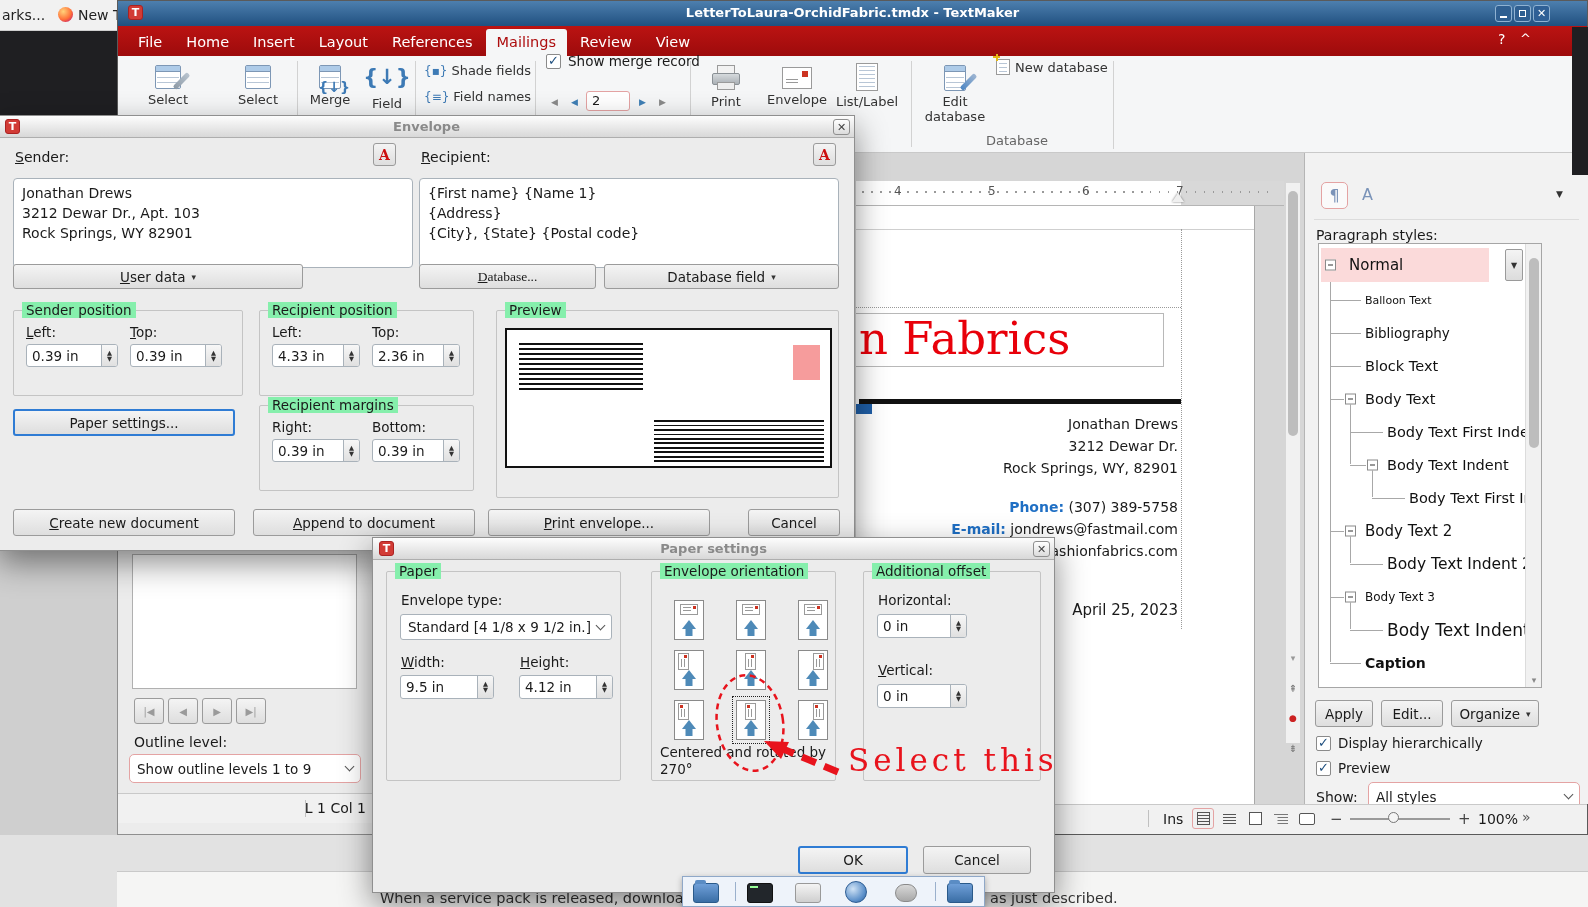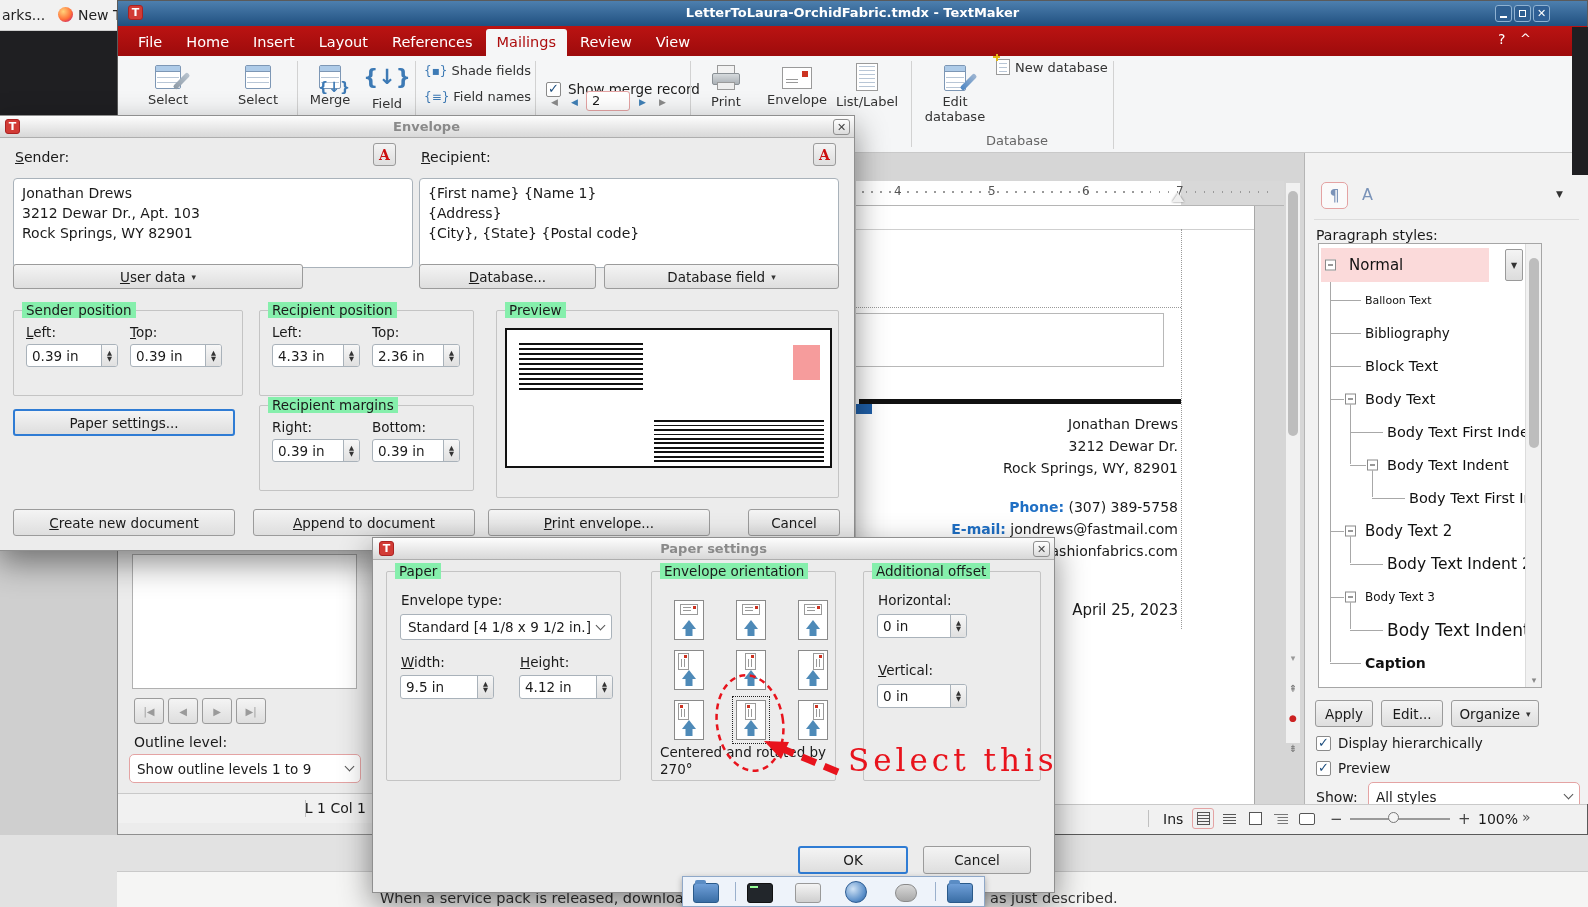--- a/index.html
+++ b/index.html
@@ -184,21 +184,21 @@
       </div>
     <div class="smallrow" style="left:306px;top:88px;">
         <span class="smicon">{≡}</span>
         <span>Field names</span>
       </div>
     <div class="smallrow" style="left:306px;top:113px;">
         <span class="smicon">{↓}</span>
         <span>Update fields</span>
       </div>
     <div class="vsep" style="left:417px;top:60px;height:86px;"></div>
-    <div class="chk" style="left:428px;top:80px;">
+    <div class="chk" style="left:428px;top:52px;">
         <span class="bx"></span>
         <span>Show merge record</span>
       </div>
     <div class="navb" style="left:428px;top:92px;">
         <span>◀</span>
       </div>
     <div class="navb blue" style="left:448px;top:92px;">
         <span>◀</span>
       </div>
     <div class="abs" style="left:468px;top:90px;width:44px;height:20px;background:#fff;border:1.5px solid #e4a3a3;border-radius:3px;font-size:13px;padding:1px 5px;"><span>2</span></div>
@@ -262,20 +262,21 @@
       <span class="abs" style="left:320px;top:3px;font-size:12px;color:#555;">7</span>
       <div style="position:absolute;left:316px;top:12px;width:0;height:0;border-left:6px solid transparent;border-right:6px solid transparent;border-bottom:9px solid #f0f0f0;filter:drop-shadow(0 0 1px #777);"></div>
       <div style="position:absolute;left:0;bottom:0;width:428px;height:1px;background:#b5b5b5;"></div>
     </div>
 
     <div class="abs" style="left:738px;top:205px;width:399px;height:598px;background:#fff;border-right:1px solid #a8a8a8;overflow:hidden;">
       <div style="position:absolute;left:0;top:23px;width:399px;height:1px;background:#cfcfcf;"></div>
       <div style="position:absolute;left:0;top:101px;width:325px;height:1px;border-top:1px dotted #9a9a9a;"></div>
       <div style="position:absolute;left:325px;top:23px;width:1px;height:400px;border-left:1px dotted #9a9a9a;"></div>
       <div style="position:absolute;left:-5px;top:107px;width:313px;height:54px;border:1px solid #b8b8b8;"></div>
+      <div style="position:absolute;left:3px;top:106px;font-family:'DejaVu Serif',serif;font-size:45px;color:#e8000a;white-space:nowrap;">n Fabrics</div>
       <div style="position:absolute;left:3px;top:193px;width:322px;height:5px;background:#111;"></div>
       <div style="position:absolute;left:-1px;top:198px;width:17px;height:10px;background:#1f5fa8;"></div>
       <div class="abs" style="right:76px;top:210px;font-size:14px;text-align:right;">Jonathan Drews</div>
       <div class="abs" style="right:76px;top:232px;font-size:14px;text-align:right;">3212 Dewar Dr.</div>
       <div class="abs" style="right:76px;top:254px;font-size:14px;text-align:right;">Rock Springs, WY, 82901</div>
       <div class="abs" style="right:76px;top:293px;font-size:14px;white-space:nowrap;"><b style="color:#1f6fc4;">Phone:</b> <span>(307) 389-5758</span></div>
       <div class="abs" style="right:76px;top:315px;font-size:14px;white-space:nowrap;"><b style="color:#1f6fc4;">E-mail:</b> <span>jondrews@fastmail.com</span></div>
       <div class="abs" style="right:76px;top:337px;font-size:14px;white-space:nowrap;">fashionfabrics.com</div>
       <div class="abs" style="right:76px;top:395px;font-size:15px;white-space:nowrap;">April 25, 2023</div>
     </div>
@@ -460,21 +461,21 @@
         <span class="redA">A</span>
       </div>
     <div style="position:absolute;left:420px;top:62px;width:420px;height:90px;background:#fff;border:1px solid #a9b2ba;border-radius:4px;padding:5px 8px;font-size:14px;line-height:1.42;white-space:pre-line;">{First name} {Name 1}
 {Address}
 {City}, {State} {Postal code}</div>
 
     <div class="btn" style="position:absolute;left:14px;top:148px;width:290px;height:25px;">
         <span class="acc">User data</span>
         <span class="dar">▾</span>
       </div>
-    <div class="btn" style="position:absolute;left:420px;top:148px;width:177px;height:25px;">
+    <div class="btn" style="position:absolute;left:420px;top:148px;width:177px;height:25px;font-family:Liberation Serif, serif;">
         <span class="acc">Database...</span>
       </div>
     <div class="btn" style="position:absolute;left:605px;top:148px;width:235px;height:25px;">
         <span>Database field</span>
         <span class="dar">▾</span>
       </div>
 
     <div class="grp" style="left:14px;top:194px;width:230px;height:86px;">
       <span class="lg">Sender position</span>
       <div class="lbl acc" style="position:absolute;left:12px;top:13px;">Left:</div>

